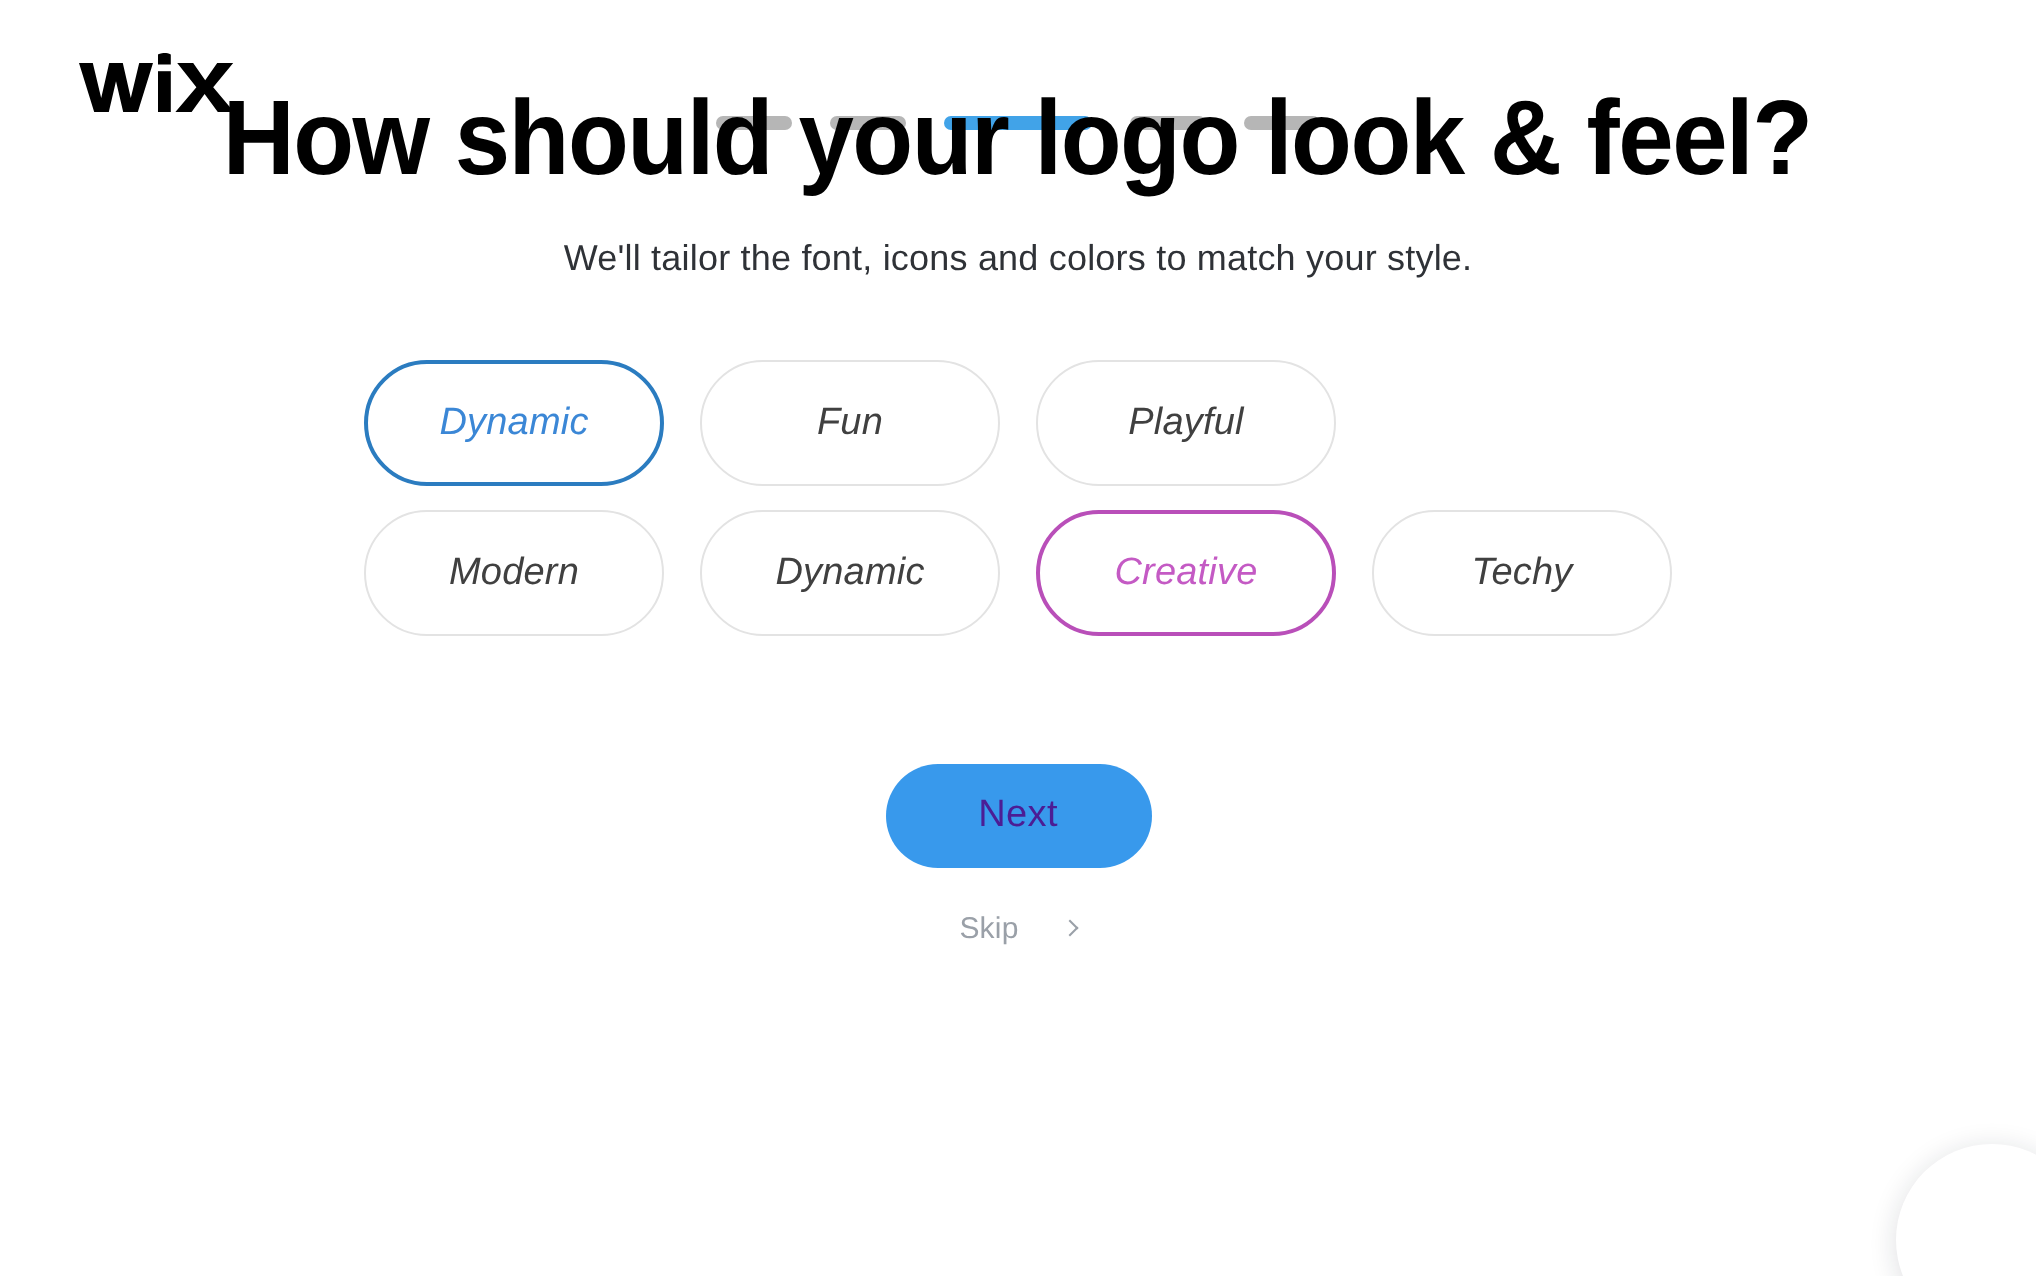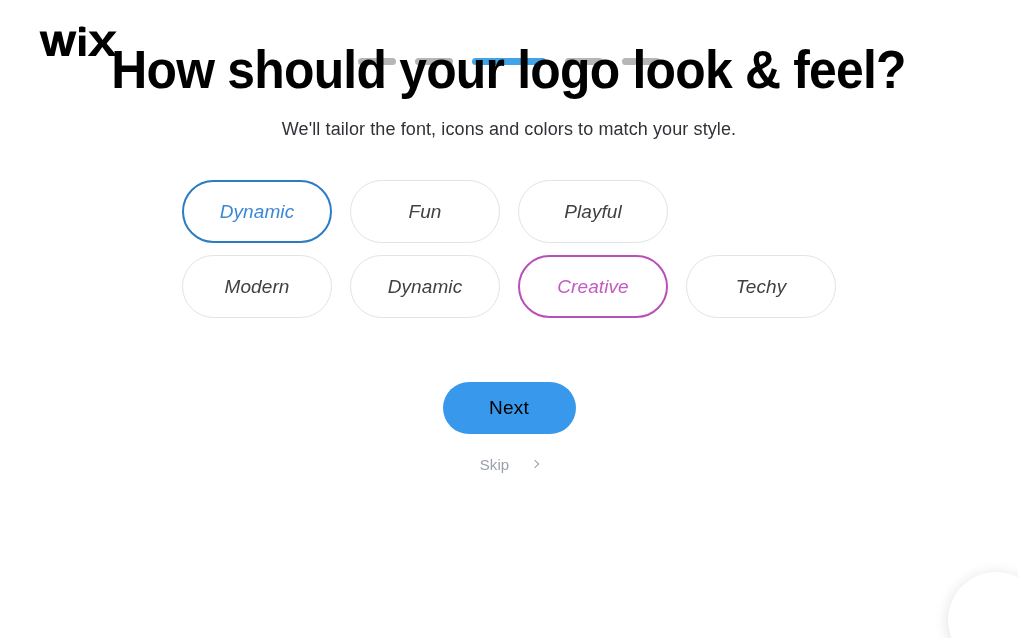--- a/index.html
+++ b/index.html
@@ -129,21 +129,21 @@
     display: flex;
     flex-direction: column;
     align-items: center;
   }
   .next-button {
     width: 133px;
     height: 52px;
     border: none;
     border-radius: 28px;
     background: #3899ec;
-    color: #000000;
+    color: #4c1d95;
     font-size: 19px;
     font-weight: 400;
     letter-spacing: 0.2px;
     cursor: pointer;
     font-family: "Liberation Sans", "DejaVu Sans", sans-serif;
   }
   .skip-link {
     margin-top: 22px;
     display: inline-flex;
     align-items: center;

